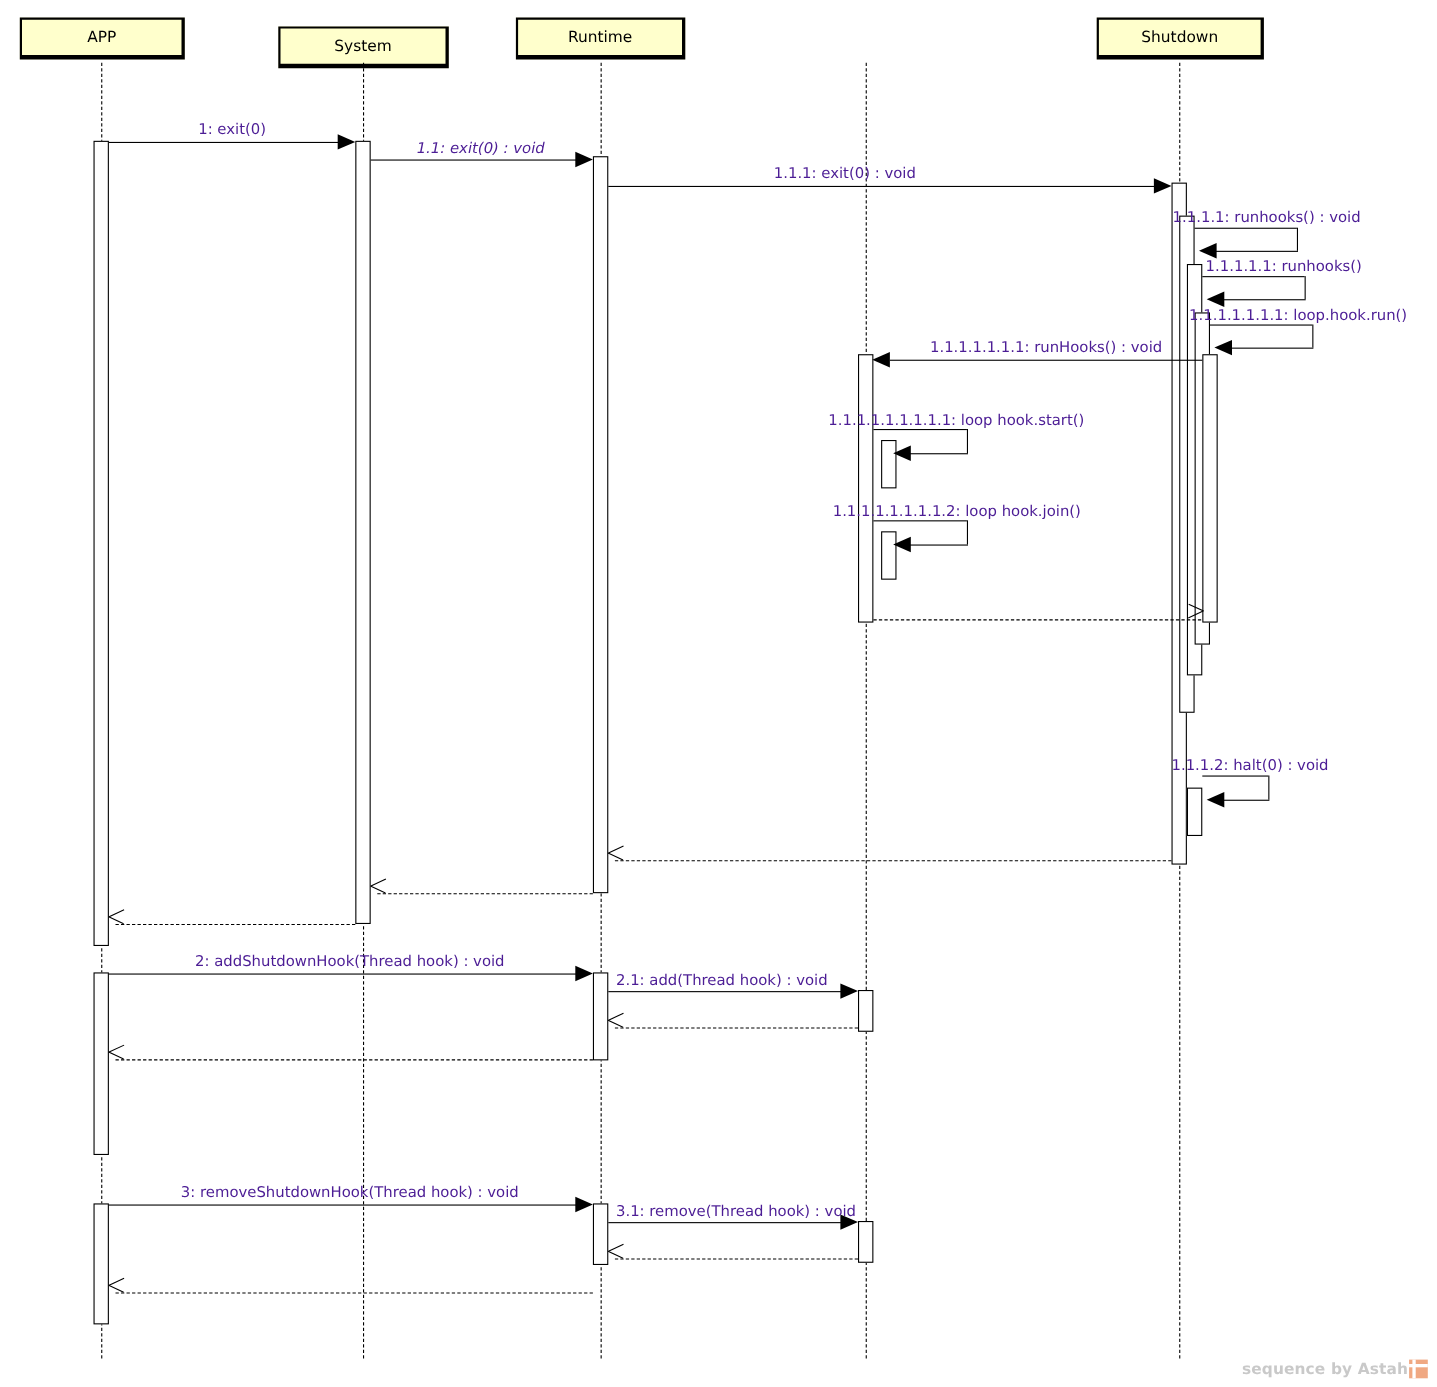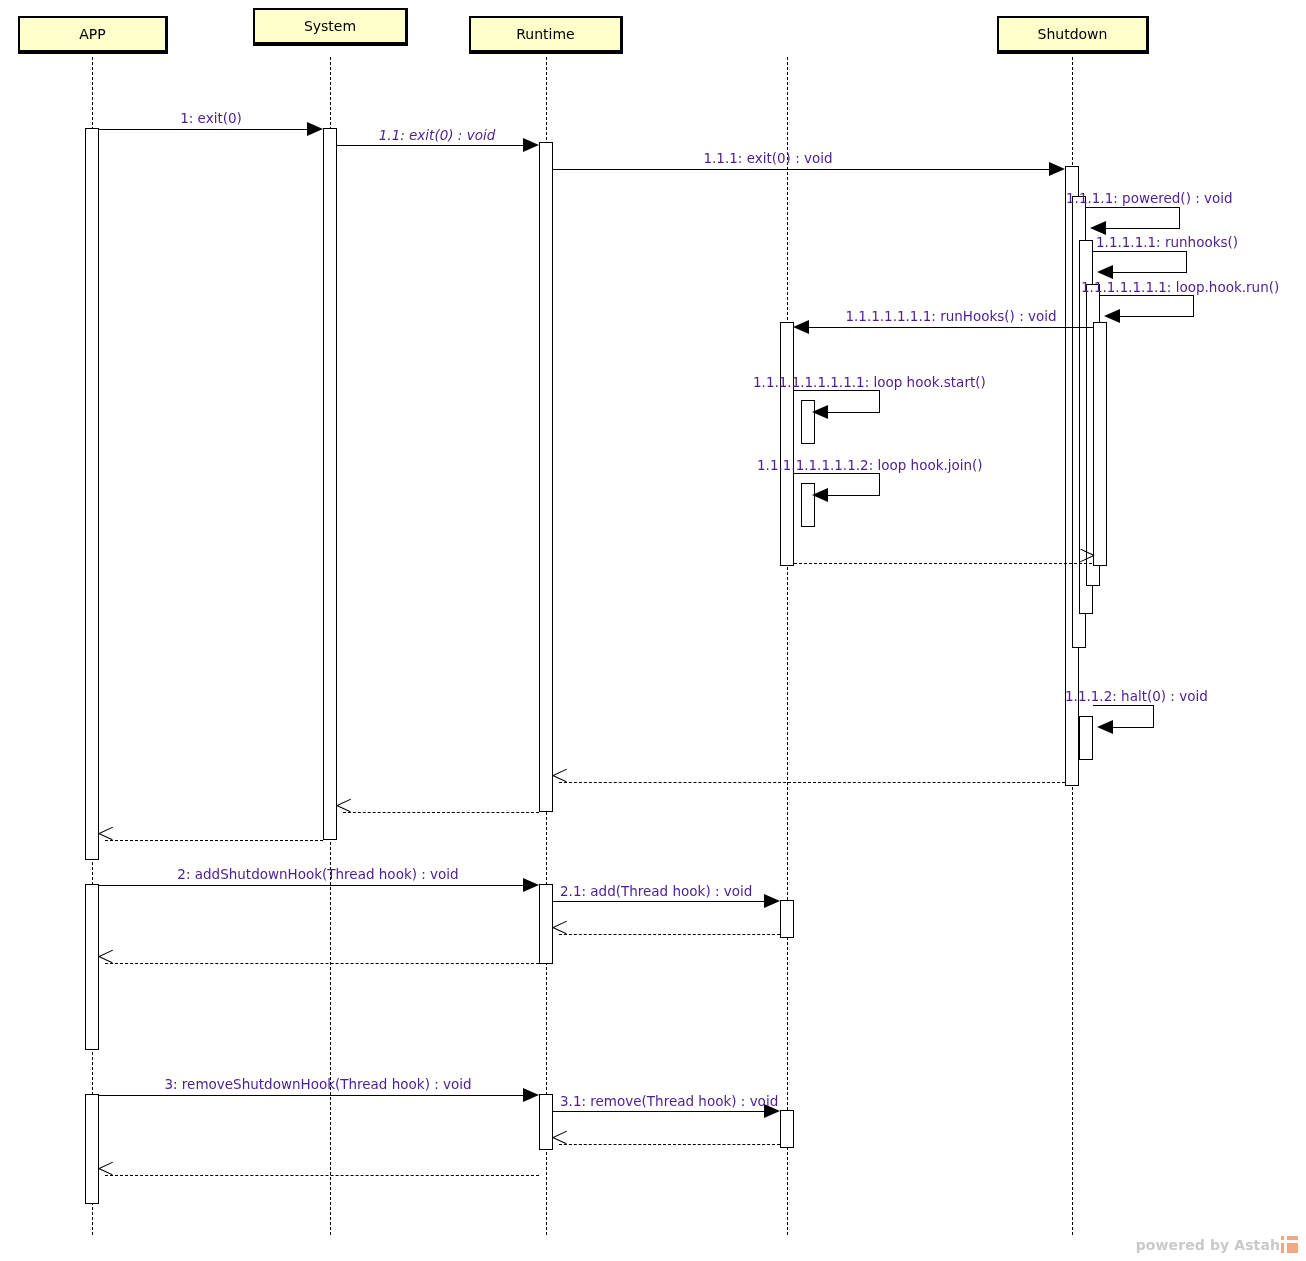--- a/index.html
+++ b/index.html
@@ -142,21 +142,21 @@
   }
 </style>
 </head>
 <body>
 
 <div id="canvas">
 
   <div class="lifeline-head" style="left:18px;top:16px;width:150px;height:38px;">
     <span>APP</span>
   </div>
-  <div class="lifeline-head" style="left:253px;top:8px;width:155px;height:38px;">
+  <div class="lifeline-head" style="left:253px;top:24px;width:155px;height:38px;">
     <span>System</span>
   </div>
   <div class="lifeline-head" style="left:469px;top:16px;width:154px;height:38px;">
     <span>Runtime</span>
   </div>
   <div class="lifeline-head" style="left:997px;top:16px;width:152px;height:38px;">
     <span>Shutdown</span>
   </div>
 
   <div class="lifeline" style="left:92px;top:57px;height:1178px;"></div>
@@ -190,21 +190,21 @@
   <div class="msg-label center" style="left:437px;top:129px;font-style:italic;">1.1: exit(0) : void</div>
 
   <div class="msg-line" style="left:553px;top:169px;width:502px;"></div>
   <div class="arrow-solid right" style="left:1049px;top:162px;"></div>
   <div class="msg-label center" style="left:768px;top:152px;">1.1.1: exit(0) : void</div>
 
   <div class="msg-line" style="left:1086px;top:207px;width:93px;"></div>
   <div class="msg-vline" style="left:1179px;top:207px;height:21px;"></div>
   <div class="msg-line" style="left:1105px;top:228px;width:75px;"></div>
   <div class="arrow-solid left" style="left:1090px;top:221px;"></div>
-  <div class="msg-label" style="left:1066px;top:192px;">1.1.1.1: powered() : void</div>
+  <div class="msg-label" style="left:1066px;top:192px;">1.1.1.1: runhooks() : void</div>
 
   <div class="msg-line" style="left:1093px;top:251px;width:93px;"></div>
   <div class="msg-vline" style="left:1186px;top:251px;height:21px;"></div>
   <div class="msg-line" style="left:1112px;top:272px;width:75px;"></div>
   <div class="arrow-solid left" style="left:1097px;top:265px;"></div>
   <div class="msg-label" style="left:1096px;top:236px;">1.1.1.1.1: runhooks()</div>
 
   <div class="msg-line" style="left:1100px;top:295px;width:93px;"></div>
   <div class="msg-vline" style="left:1193px;top:295px;height:21px;"></div>
   <div class="msg-line" style="left:1119px;top:316px;width:75px;"></div>
@@ -299,17 +299,17 @@
       <i class="b"></i>
   </div>
 
   <div class="msg-line ret" style="left:105px;top:1175px;width:434px;"></div>
   <div class="arrow-open left" style="left:99px;top:1168px;">
     <i class="a"></i>
       <i class="b"></i>
   </div>
 
   <div id="watermark">
-    <span class="wm-text">powered by Astah</span>
+    <span class="wm-text">sequence by Astah</span>
     <span class="wm-logo"></span>
   </div>
 
 </div>
 
 </body></html>

